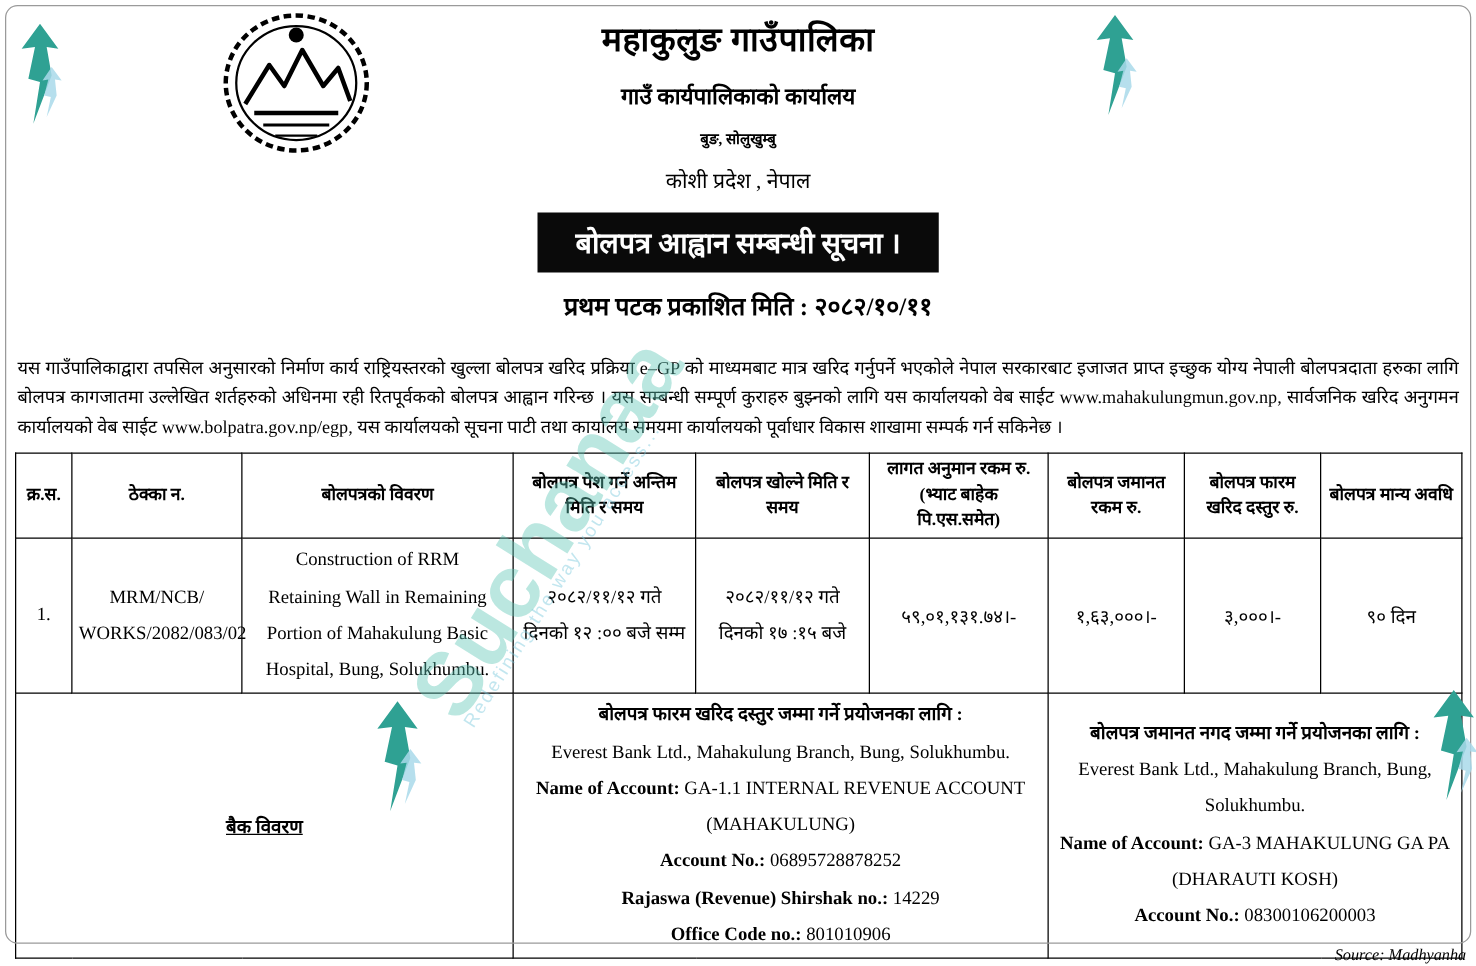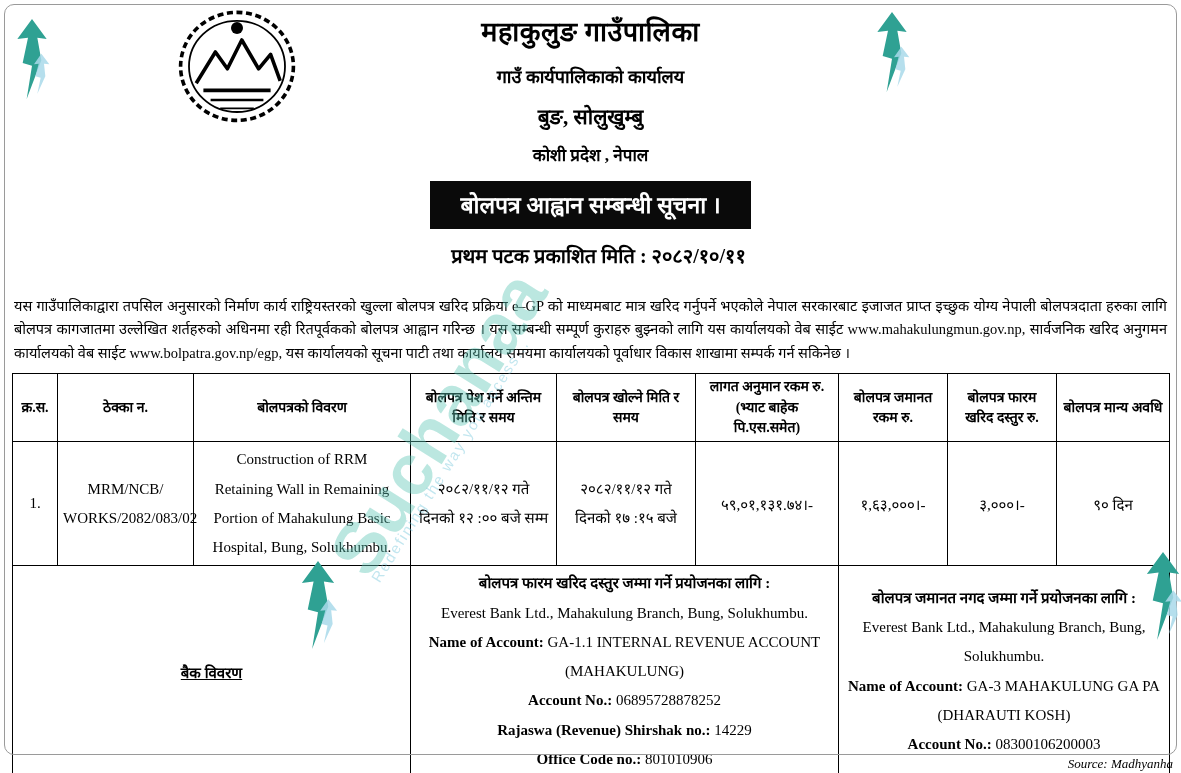--- a/index.html
+++ b/index.html
@@ -6,22 +6,22 @@
   html,body { background:#fff; }
   body { font-family: "Liberation Serif", serif; color:#000; }
   .page { position:relative; width:1181px; height:773px; background:#fff; overflow:hidden; margin:0 auto; }
   .frame { position:absolute; left:4px; top:4px; width:1173px; height:751px; border:1px solid #9a9a9a; border-radius:10px; pointer-events:none; }
 
   
   .header { position:relative; text-align:center; padding-top:12px; }
   .logo { position:absolute; left:162px; top:4px; width:150px; height:132px; }
   .org   { font-size:27px; font-weight:bold; letter-spacing:0.5px; }
   .office{ font-size:18px; font-weight:bold; margin-top:15px; }
-  .place { font-size:21px; font-weight:bold; margin-top:14px;text-align:center; }
-  .prov  { font-size:17px; font-weight:bold; margin-top:13px; }
+  .place { font-size:12px; font-weight:bold; margin-top:14px;text-align:center; }
+  .prov  { font-size:17px; font-weight:normal; margin-top:13px; }
   .banner{ display:inline-block; background:#0a0a0a; color:#fff; font-size:23px; font-weight:bold; padding:7px 30px 9px; margin-top:15px; }
   .published { font-size:20px; font-weight:bold; margin-top:13px;margin-left:16px; }
 
   
   .intro { margin:26px 14px 0 14px; font-size:14.5px; line-height:1.62; text-align:justify; }
 
   
   table.notice { margin:8px 12px 0 12px; width:1157px; border-collapse:collapse; table-layout:fixed; }
   table.notice th, table.notice td { border:1px solid #000; padding:3px 5px; text-align:center; vertical-align:middle; }
   table.notice th { font-size:14px; font-weight:bold; height:50px; line-height:1.45; }

